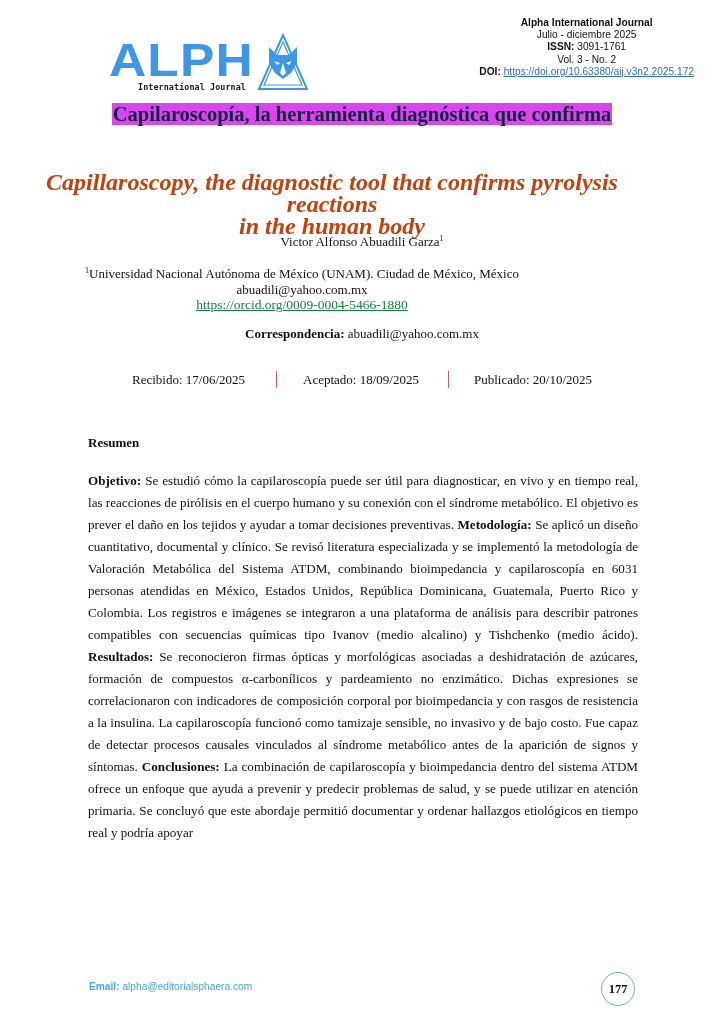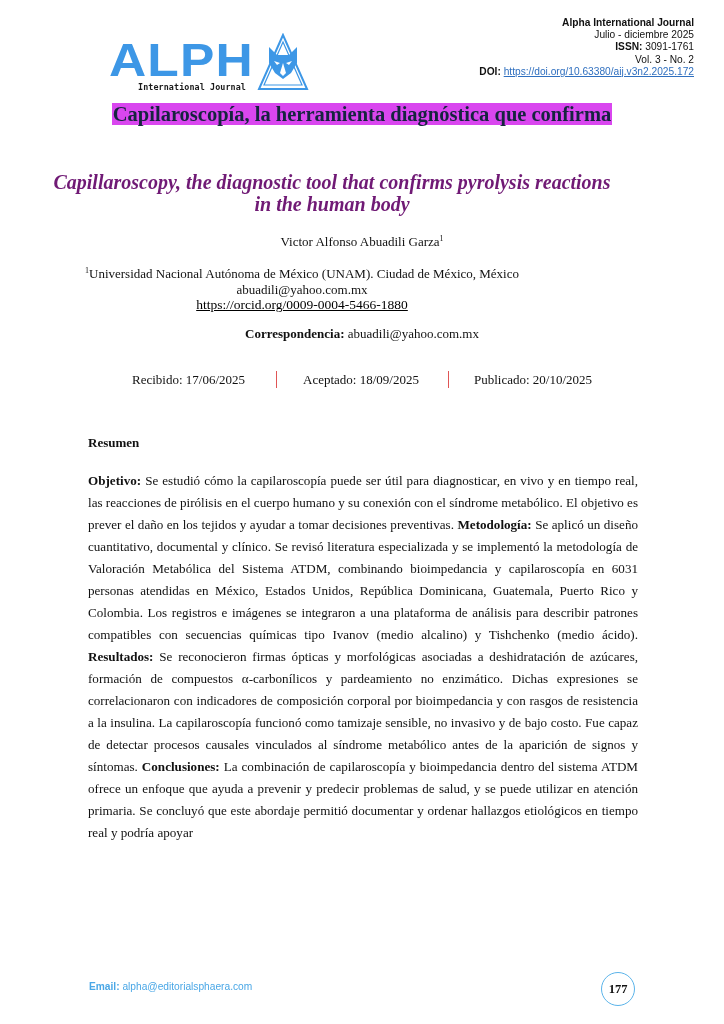--- a/index.html
+++ b/index.html
@@ -3,35 +3,35 @@
 <meta charset="utf-8">
 <style>
   html, body { margin: 0; padding: 0; background: #ffffff; }
   body { width: 724px; height: 1024px; position: relative; overflow: hidden; font-family: "Liberation Serif", serif; color: #111; }
 
   .logo { position: absolute; left: 91px; top: 37px; width: 200px; height: 60px; margin-left: 18px; }
   .logo-word { position: absolute; left: 0; top: 0; font-family: "Liberation Sans", sans-serif; font-weight: bold; font-size: 46px; line-height: 46px; color: #3d97e6; letter-spacing: 1px; transform: scaleX(1.12); transform-origin: left top; }
   .logo-sub { position: absolute; left: 29px; top: 45px; font-family: "DejaVu Sans Mono", monospace; font-weight: bold; font-size: 8.4px; color: #1a1a1a; letter-spacing: 0.1px; }
   .logo-wolf { position: absolute; left: 146px; top: -4px; width: 56px; height: 60px; }
 
-  .journal-meta { position: absolute; right: 30px; top: 17px; text-align: right; font-family: "Liberation Sans", sans-serif; font-size: 10.2px; line-height: 12.2px; color: #111; }
+  .journal-meta { position: absolute; right: 30px; top: 17px; text-align: center; font-family: "Liberation Sans", sans-serif; font-size: 10.2px; line-height: 12.2px; color: #111; }
   .journal-meta .jname { font-weight: bold; }
   .journal-meta b { font-weight: bold; }
   .journal-meta a { color: #2f6fbf; text-decoration: underline; }
 
   .title-es { position: absolute; left: 0; width: 724px; top: 102px; text-align: center; font-family: "Liberation Serif", serif; font-weight: bold; font-size: 20.5px; line-height: 25px; color: #16243f; }
   .title-es span.hl { background: #d946ef; padding: 0 1px; }
 
-  .title-en { position: absolute; left: 0; width: 664px; top: 171px; text-align: center; font-family: "Liberation Serif", serif; font-weight: bold; font-style: italic; font-size: 20px; line-height: 22px; color: #701a75; }
+  .title-en { position: absolute; left: 0; width: 664px; top: 171px; text-align: center; font-family: "Liberation Serif", serif; font-weight: bold; font-style: italic; font-size: 24px; line-height: 22px; color: #c2410c; }
 
   .author { position: absolute; left: 0; width: 724px; top: 231px; text-align: center; font-size: 13px; line-height: 16px; }
   .author sup { font-size: 8px; }
   .affil { position: absolute; left: 12px; width: 580px; top: 263px; text-align: center; font-size: 13px; line-height: 15.5px; }
   .affil sup { font-size: 8px; }
-  .affil a { color: #000000; text-decoration: underline; font-size: 13.5px; }
+  .affil a { color: #15803d; text-decoration: underline; font-size: 13.5px; }
   .corr { position: absolute; left: 0; width: 724px; top: 326px; text-align: center; font-size: 13px; line-height: 16px; }
   .corr b { font-weight: bold; }
 
   .dates { position: absolute; left: 0; width: 724px; top: 372px; font-size: 13px; line-height: 16px; }
   .dates .d { position: absolute; top: 0; white-space: nowrap; }
   .dates .sep { position: absolute; top: -1px; width: 1px; height: 17px; background: #e05555; }
 
   .resumen-h { position: absolute; left: 88px; top: 435px; font-size: 13px; font-weight: bold; }
 
   .abstract { position: absolute; left: 88px; width: 550px; top: 470px; font-size: 13.1px; line-height: 22px; text-align: justify; color: #111; }

